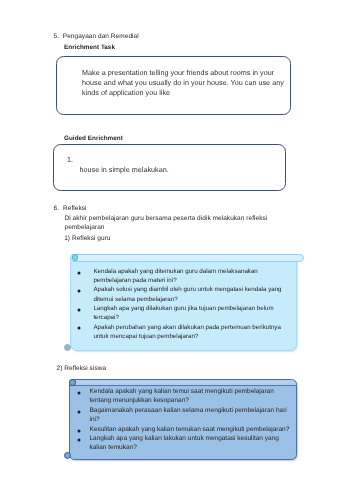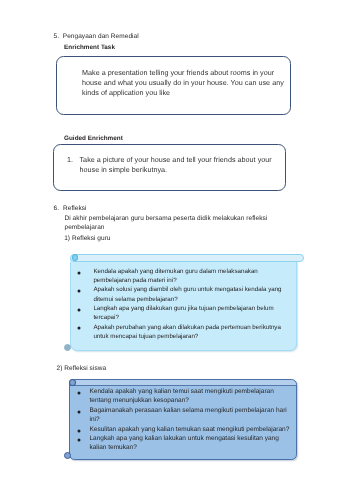--- a/index.html
+++ b/index.html
@@ -144,22 +144,21 @@
 
   <div class="wbox" style="left:56px; top:56px; width:234.5px; height:58.5px;"></div>
   <div class="btxt" style="left:82px; top:66.5px;">Make a presentation telling your friends about rooms in your</div>
   <div class="btxt" style="left:82px; top:76.9px;">house and what you usually do in your house. You can use any</div>
   <div class="btxt" style="left:82px; top:87.3px;text-align:center;">kinds of application you like</div>
 
   <div class="txt bold" style="left:64px; top:134px;">Guided Enrichment</div>
 
   <div class="wbox" style="left:53px; top:144px; width:233px; height:46.5px;"></div>
   <div class="btxt" style="left:67px; top:154px;">1.</div>
-  <div class="btxt" style="left:79.5px; top:154px;">Take a picture of your house and tell your friends about your</div>
-  <div class="btxt" style="left:79.5px; top:164.4px;">house in simple berikutnya.</div>
+  <div class="btxt" style="left:79.5px; top:164.4px;">house in simple melakukan.</div>
 
   <div class="txt" style="left:53.5px; top:204px;">6.</div>
   <div class="txt" style="left:63px; top:204px;">Refleksi</div>
   <div class="txt" style="left:64.5px; top:213.5px;">Di akhir pembelajaran guru bersama peserta didik melakukan refleksi</div>
   <div class="txt" style="left:64.5px; top:222.5px;">pembelajaran</div>
   <div class="txt" style="left:64.2px; top:233.5px;">1) Refleksi guru</div>
 
   <div class="bbox bbox-light" style="left:70px; top:256px; width:227px; height:95px;">
     <div class="boxstripe"></div>
   </div>

